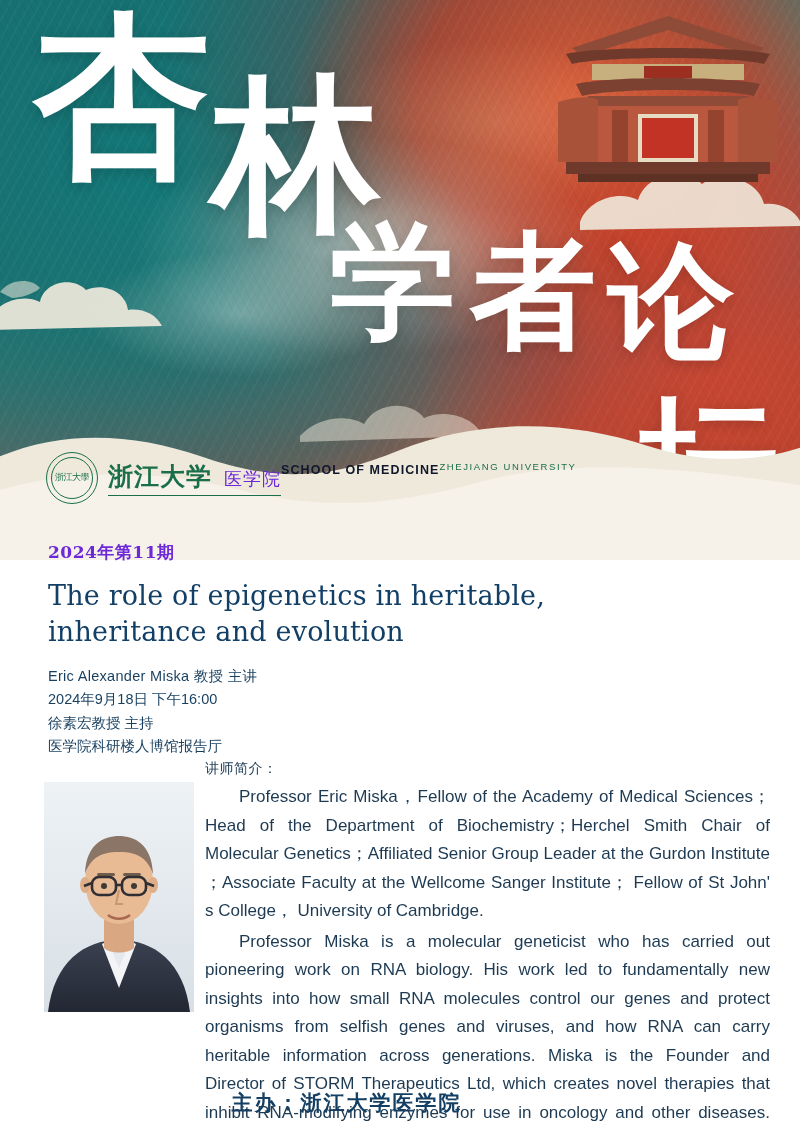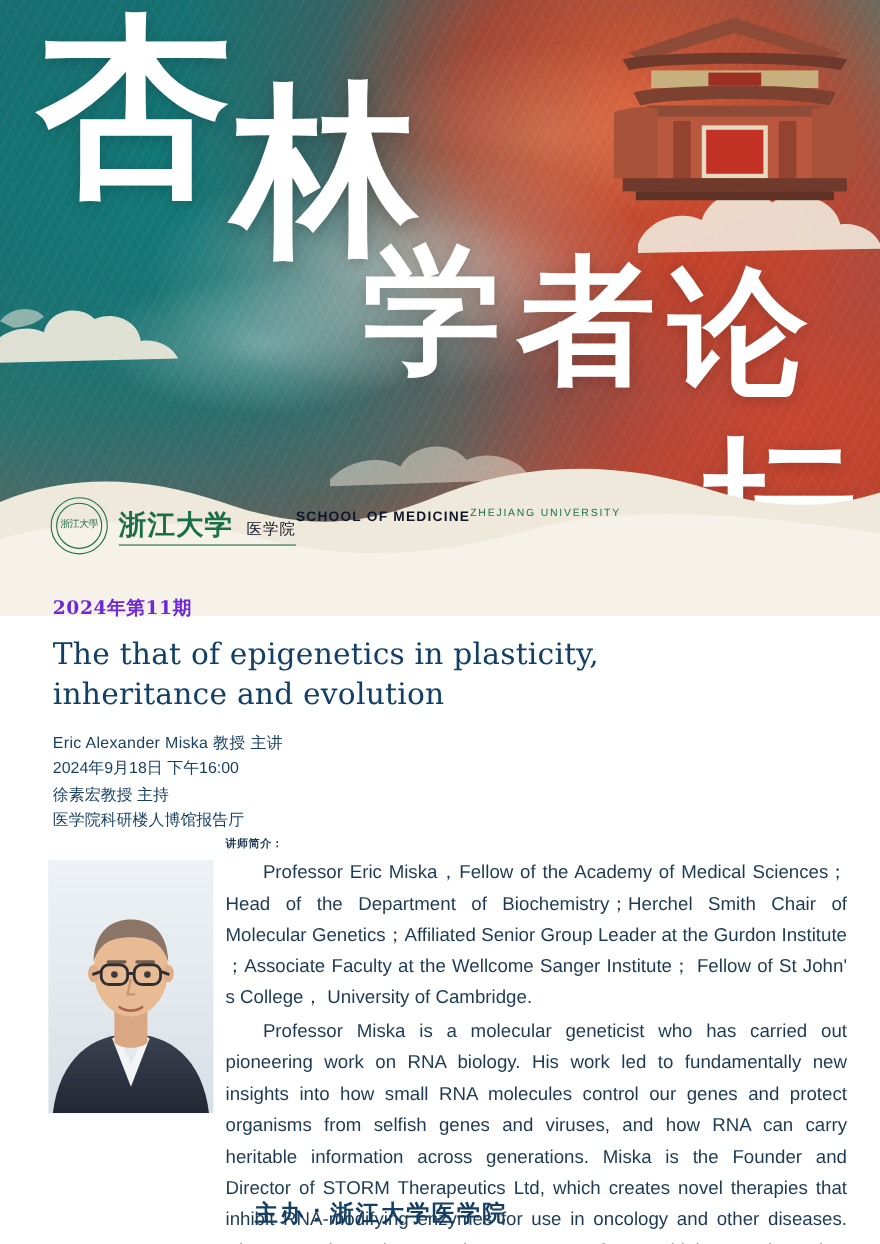--- a/index.html
+++ b/index.html
@@ -134,22 +134,22 @@
   }
   .logo-cn-main {
     font-family: "DejaVu Serif", serif;
     font-size: 25px;
     color: #1a6f4a;
     font-weight: 700;
     letter-spacing: 1px;
   }
   .logo-cn-sub {
     font-family: "DejaVu Serif", serif;
-    font-size: 14px;
-    color: #0f172a;
+    font-size: 18px;
+    color: #6d28d9;
     letter-spacing: 1px;
   }
   .logo-en1 {
     font-size: 12.5px;
     color: #0f172a;
     font-weight: 700;
     letter-spacing: 1.1px;
     margin-top: 3px;
   }
   .logo-en2 {
@@ -202,24 +202,23 @@
   .portrait svg { display: block; }
 
   
   .bio {
     position: absolute;
     left: 205px; top: 760px;
     width: 565px;
     color: #1d3a52;
   }
   .bio-head {
-    font-size: 10px;
+    font-size: 14px;
     margin-bottom: 5px;
     letter-spacing: 0.5px;
-    font-weight: bold;
   }
   .bio-p {
     font-size: 17px;
     line-height: 1.68;
     text-align: justify;
     text-justify: inter-word;
     text-indent: 2em;
     margin: 0 0 2px 0;
   }
 
@@ -307,21 +306,21 @@
         <span class="logo-cn-main">浙江大学</span>
         <span class="logo-cn-sub">医学院</span>
       </div>
       <div class="logo-en1">SCHOOL OF MEDICINE</div>
       <div class="logo-en2">ZHEJIANG UNIVERSITY</div>
     </div>
   </div>
 
   <div class="issue">2024年第11期</div>
 
-  <div class="talk-title">The that of epigenetics in plasticity, inheritance and evolution</div>
+  <div class="talk-title">The role of epigenetics in heritable, inheritance and evolution</div>
 
   <div class="meta">
     <div class="meta-row meta-name">Eric Alexander Miska 教授  主讲</div>
     <div class="meta-row">2024年9月18日 下午16:00</div>
     <div class="meta-row">徐素宏教授 主持</div>
     <div class="meta-row">医学院科研楼人博馆报告厅</div>
   </div>
 
   <div class="portrait">
     <svg width="150" height="230" viewBox="0 0 150 230">

